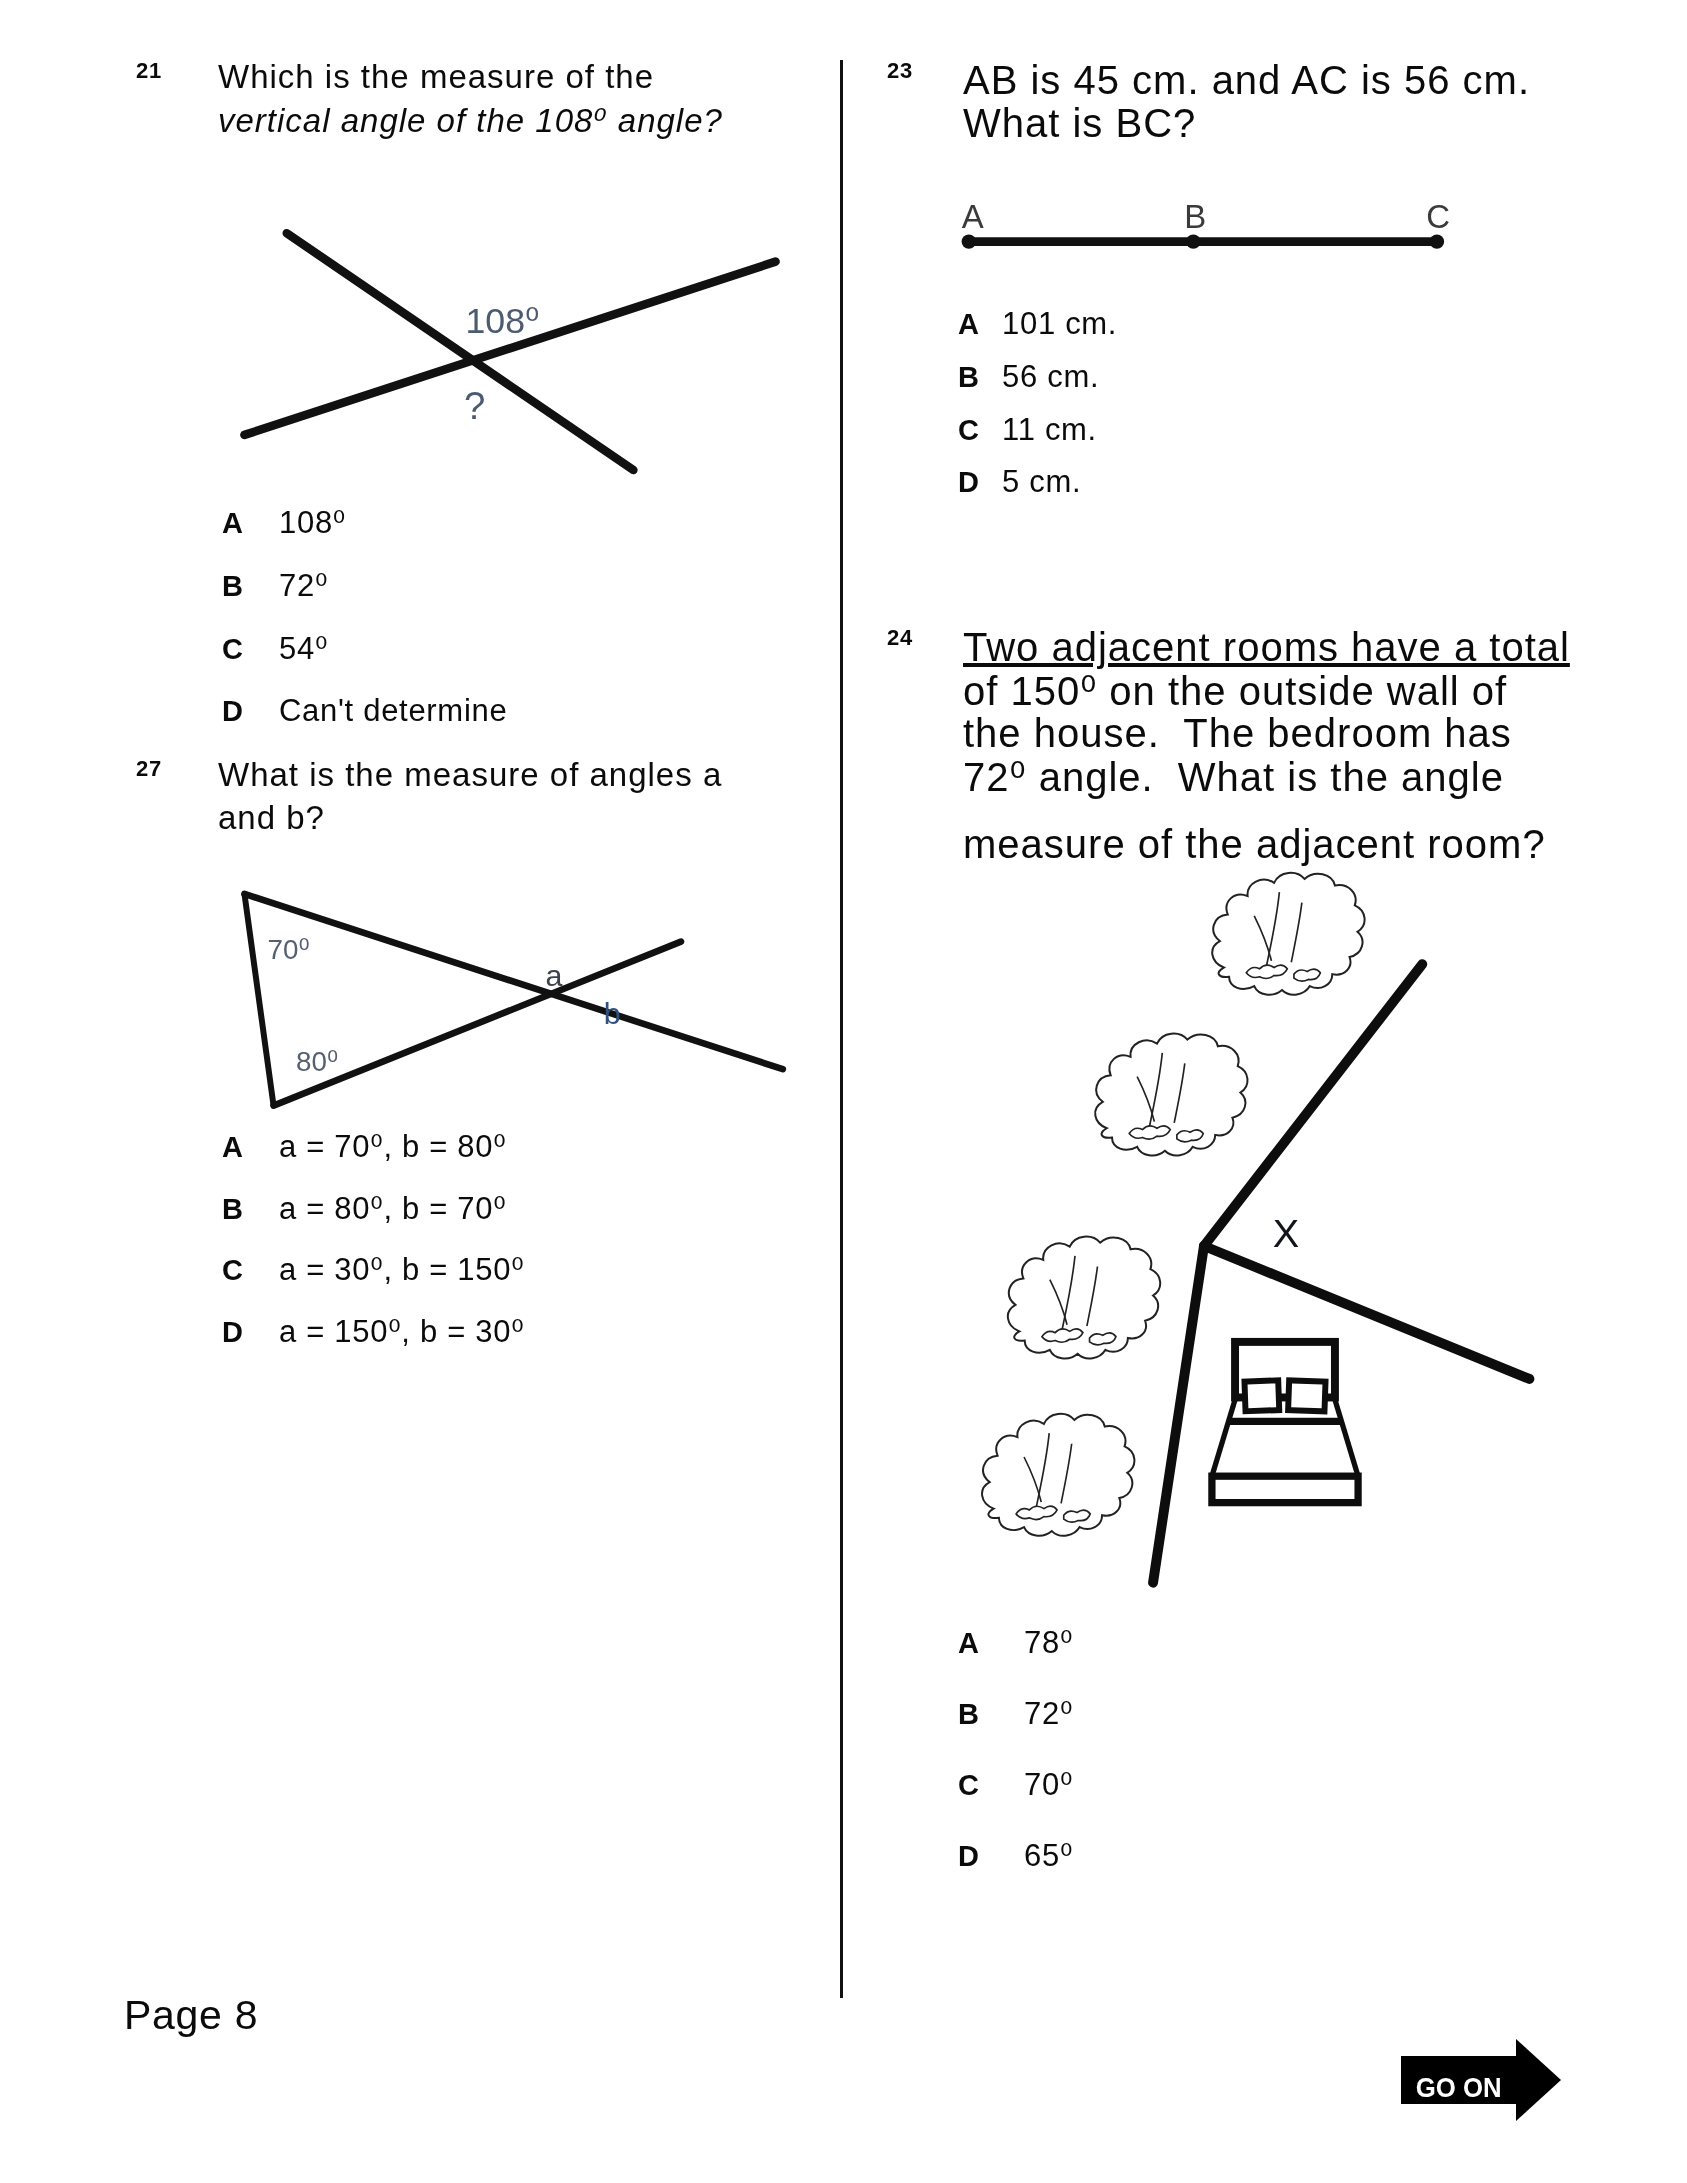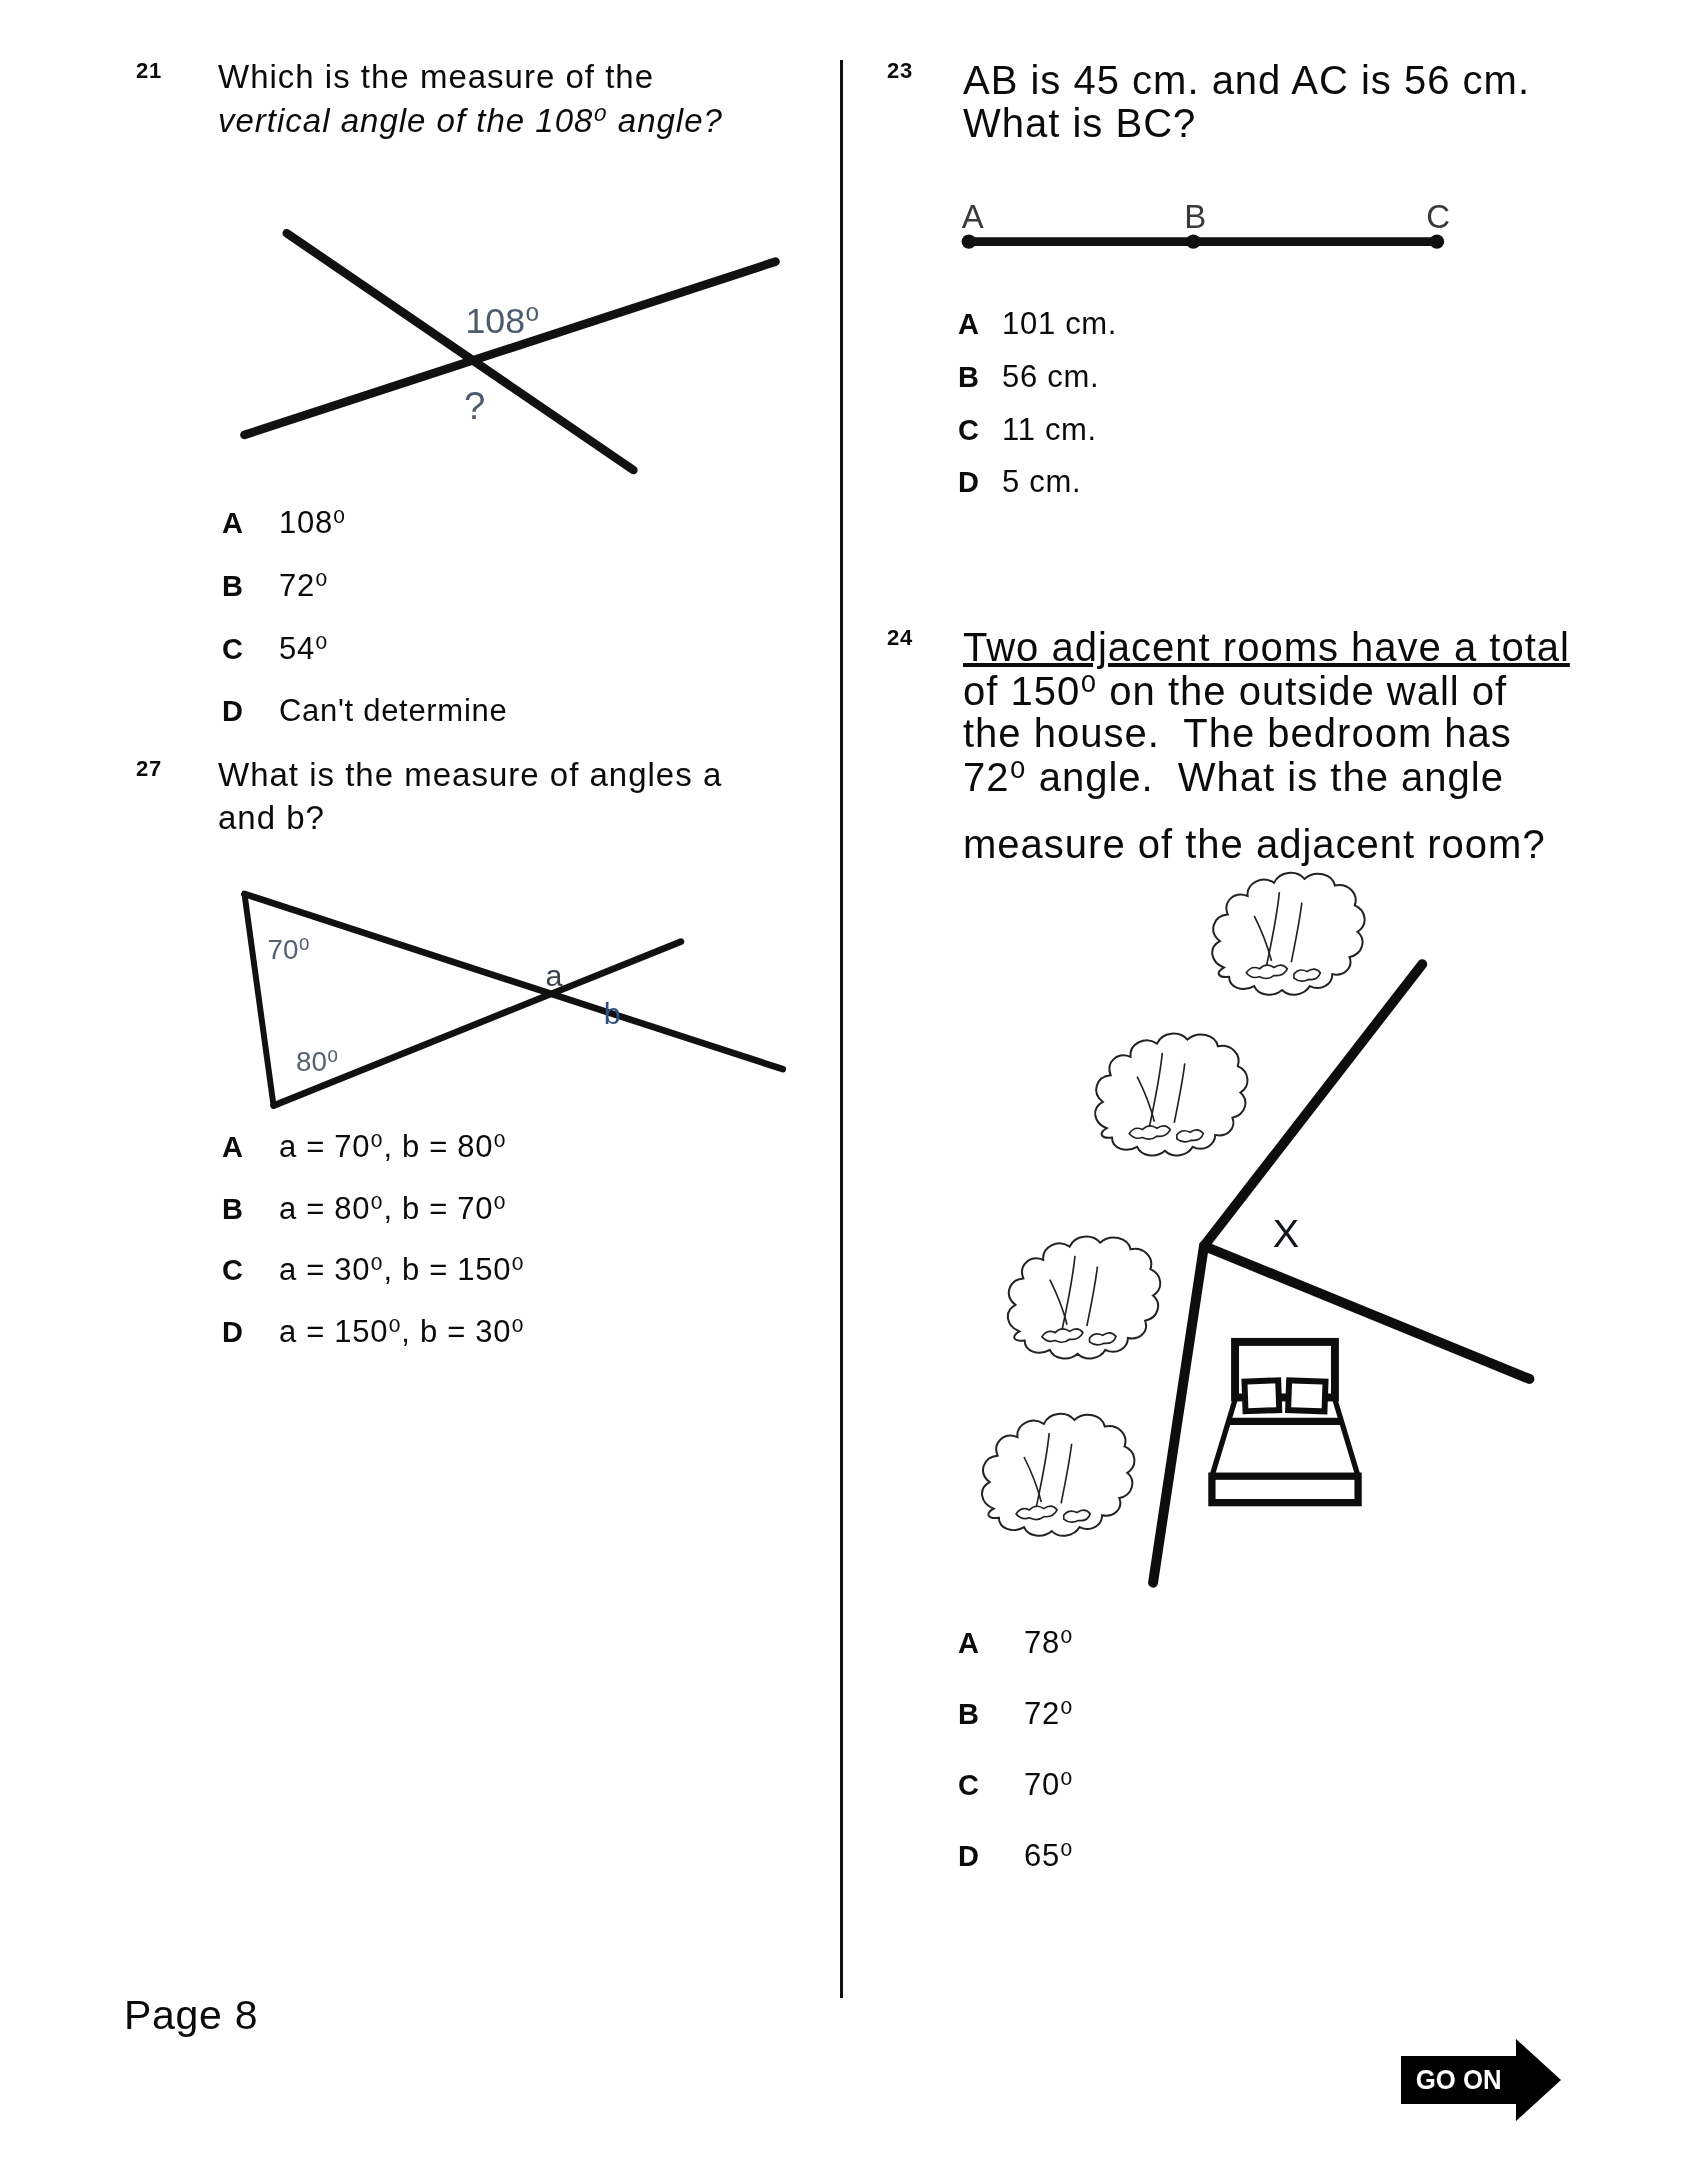--- a/index.html
+++ b/index.html
@@ -16,21 +16,21 @@
   .opt .val{font-size:31px;letter-spacing:0.7px;white-space:pre;}
   .col-left .opt{left:222px;}
   .col-left .letter{width:57px;}
   .col-right .opt{left:958px;}
   .q23sec .letter{width:44px;}
   .q24sec .letter{width:66px;}
   .divider{position:absolute;left:840px;top:60px;width:2.6px;height:1938px;background:#111;}
   .pagenum{position:absolute;left:124px;top:1992px;font-size:41px;letter-spacing:0.7px;}
   .goon{position:absolute;left:1401px;top:2039px;width:172px;height:85px;}
   .goon .box{position:absolute;left:0;top:17px;width:116px;height:48px;background:#000;
-    display:flex;align-items:center;justify-content:center;}
+    display:flex;align-items:flex-end;justify-content:center;}
   .goon .box span{color:#fff;font-size:28px;font-weight:700;letter-spacing:0;transform:scaleX(.92);white-space:pre;}
   .goon .arrow{position:absolute;left:115px;top:0;width:0;height:0;
     border-top:41px solid transparent;border-bottom:41px solid transparent;border-left:45px solid #000;}
   svg text{font-family:"Liberation Sans","DejaVu Sans",sans-serif;}
 </style>
 </head>
 <body>
 
 <div class="page">
 

